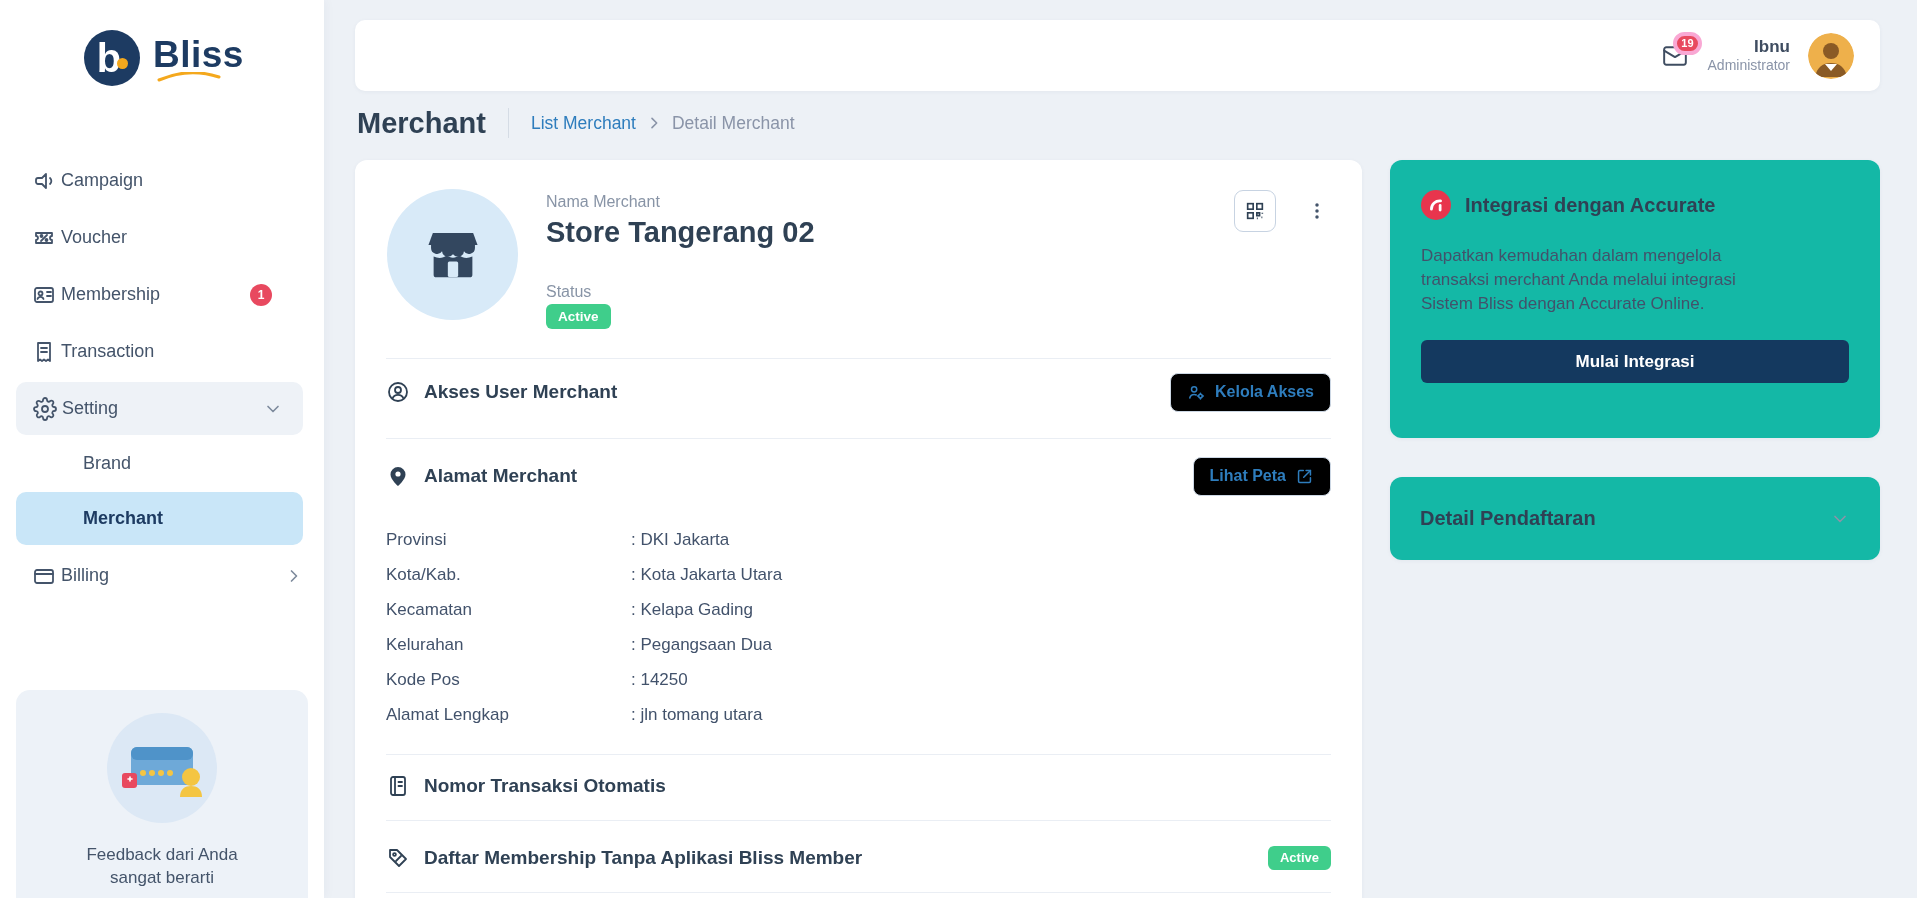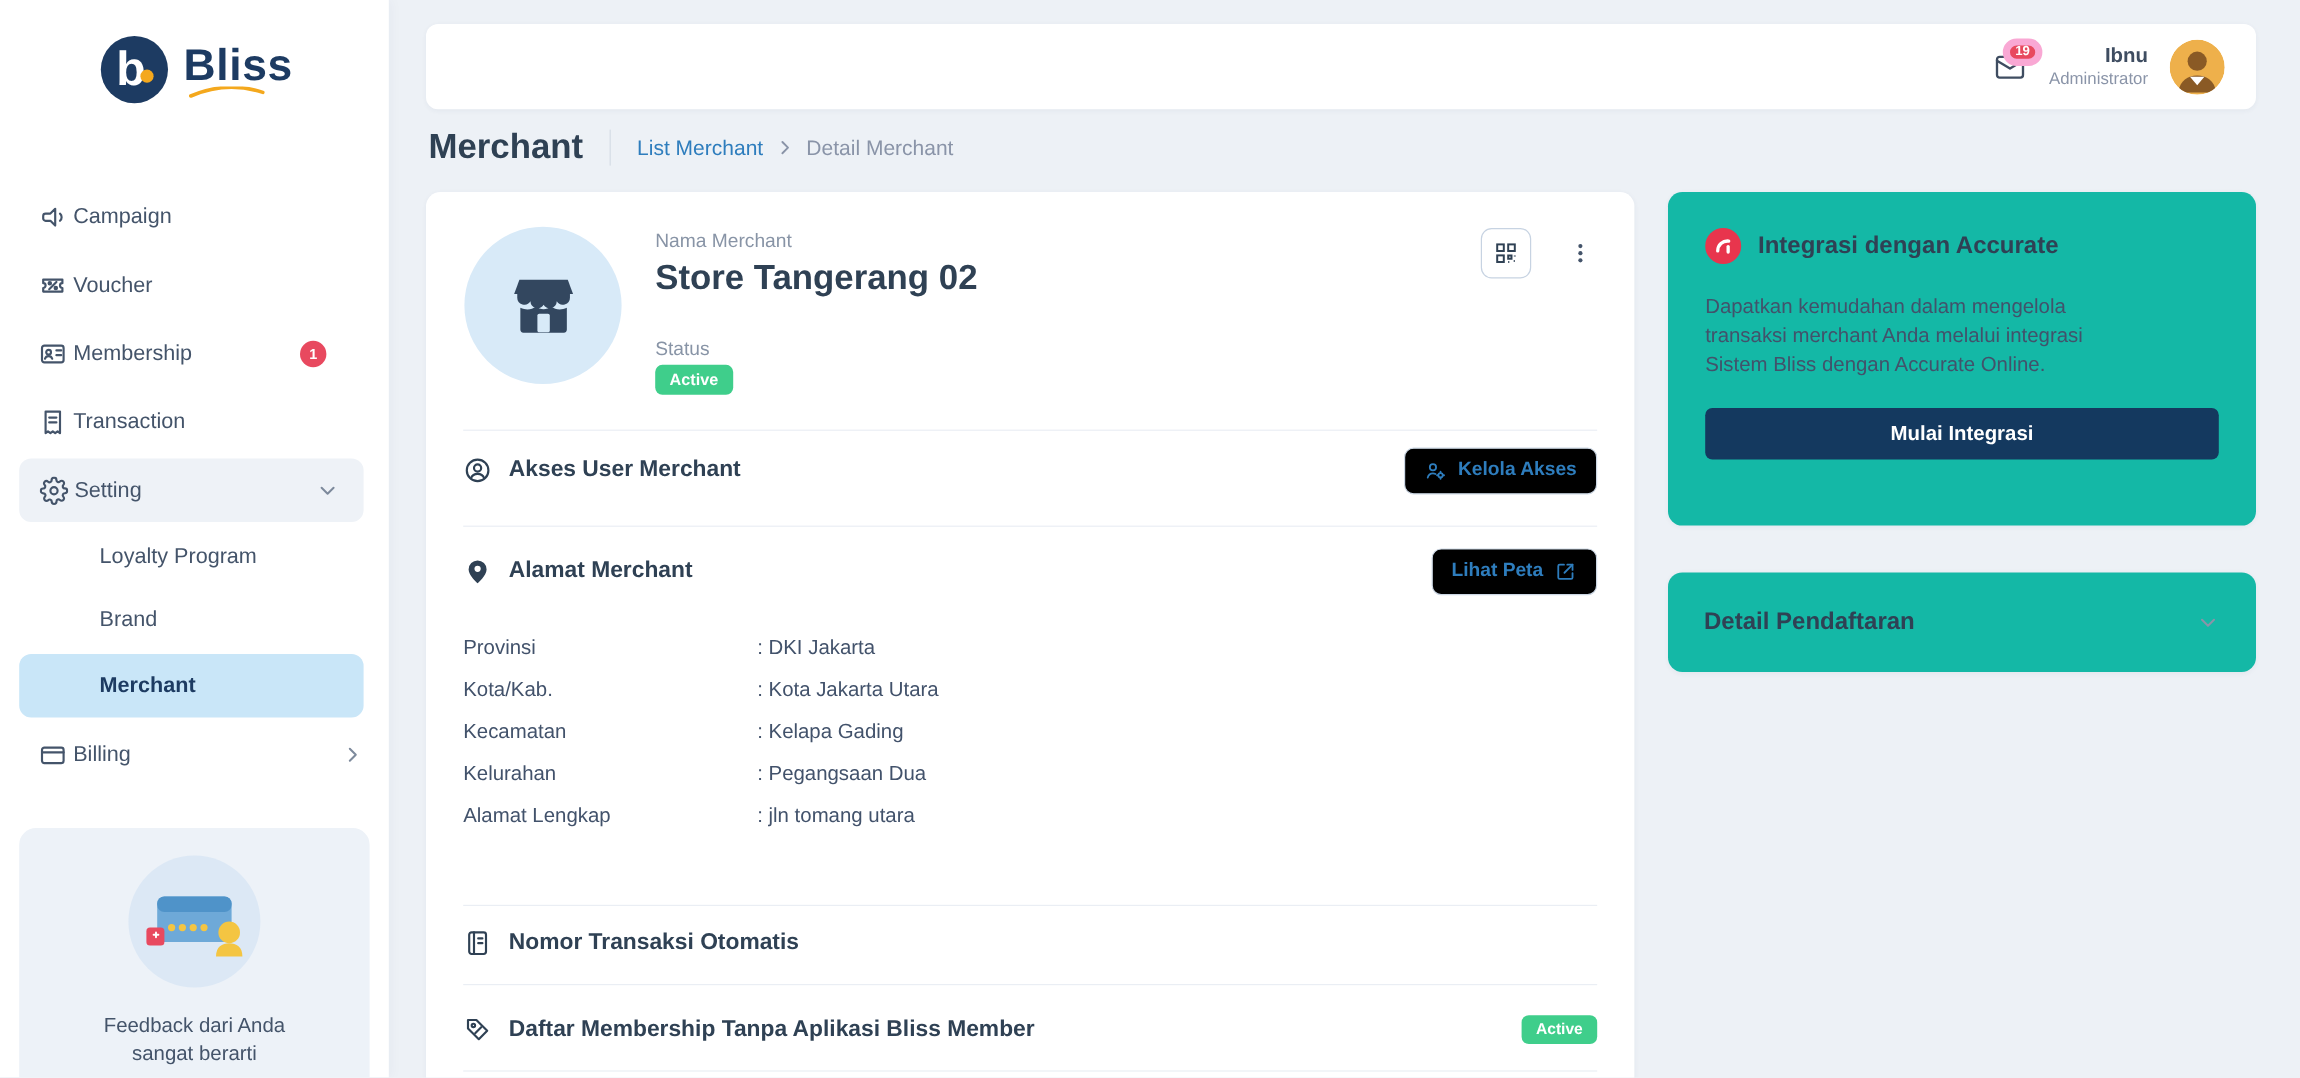--- a/index.html
+++ b/index.html
@@ -63,21 +63,21 @@
 
   
   .topbar {
     position:absolute; left:355px; top:20px; width:1525px; height:71px;
     background:#fff; border-radius:10px; box-shadow:0 1px 4px rgba(30,58,95,.05);
     display:flex; align-items:center; justify-content:flex-end; gap:18px; padding-right:26px;
   }
   .mail-wrap { position:relative; width:30px; height:26px; color:#3f4d61; cursor:pointer; }
   .mail-badge {
     position:absolute; top:-11px; right:-12px; min-width:25px; height:23px; border-radius:12px;
-    background:#e8495f; border:6px solid #f9a8d4; color:#fff; font-size:11px; font-weight:bold;
+    background:#e8495f; border:4px solid #f9a8d4; color:#fff; font-size:11px; font-weight:bold;
     display:flex; align-items:center; justify-content:center; padding:0 4px;
   }
   .user-block { text-align:right; line-height:1.25; }
   .user-name { font-size:17px; font-weight:600; color:#3f4d61; }
   .user-role { font-size:14px; color:#8a94a8; }
   .avatar { width:46px; height:46px; border-radius:50%; overflow:hidden; cursor:pointer; }
 
   
   .crumb-row { position:absolute; left:357px; top:100px; height:46px; display:flex; align-items:center; }
   .page-title { font-size:29px; font-weight:800; color:#2f4154; }
@@ -221,23 +221,20 @@
           </svg>
       </span>
       <span>Setting</span>
       <span class="chev">
         <svg viewBox="0 0 24 24" fill="none" stroke="currentColor" stroke-width="2" stroke-linecap="round" stroke-linejoin="round">
             <path d="M6 9l6 6 6-6"></path>
           </svg>
       </span>
     </div>
 
-    <div class="menu-sub">
-      <span>Loyalty Program</span>
-    </div>
     <div class="menu-sub">
       <span>Brand</span>
     </div>
     <div class="menu-sub active">
       <span>Merchant</span>
     </div>
 
     <div class="menu-item">
       <span class="mi">
         <svg viewBox="0 0 24 24" fill="none" stroke="currentColor" stroke-width="1.8" stroke-linecap="round" stroke-linejoin="round">
@@ -395,20 +392,24 @@
     </div>
     <div class="addr-row">
       <span class="al">Kecamatan</span>
       <span class="av">: Kelapa Gading</span>
     </div>
     <div class="addr-row">
       <span class="al">Kelurahan</span>
       <span class="av">: Pegangsaan Dua</span>
     </div>
     <div class="addr-row">
+      <span class="al">Kode Pos</span>
+      <span class="av">: 14250</span>
+    </div>
+    <div class="addr-row">
       <span class="al">Alamat Lengkap</span>
       <span class="av">: jln tomang utara</span>
     </div>
   </div>
 
   <div class="dv" style="top:594px"></div>
 
   <div class="sec-row" style="top:608px; height:36px">
     <span class="si">
       <svg viewBox="0 0 24 24" fill="none" stroke="currentColor" stroke-width="1.8" stroke-linecap="round" stroke-linejoin="round">

